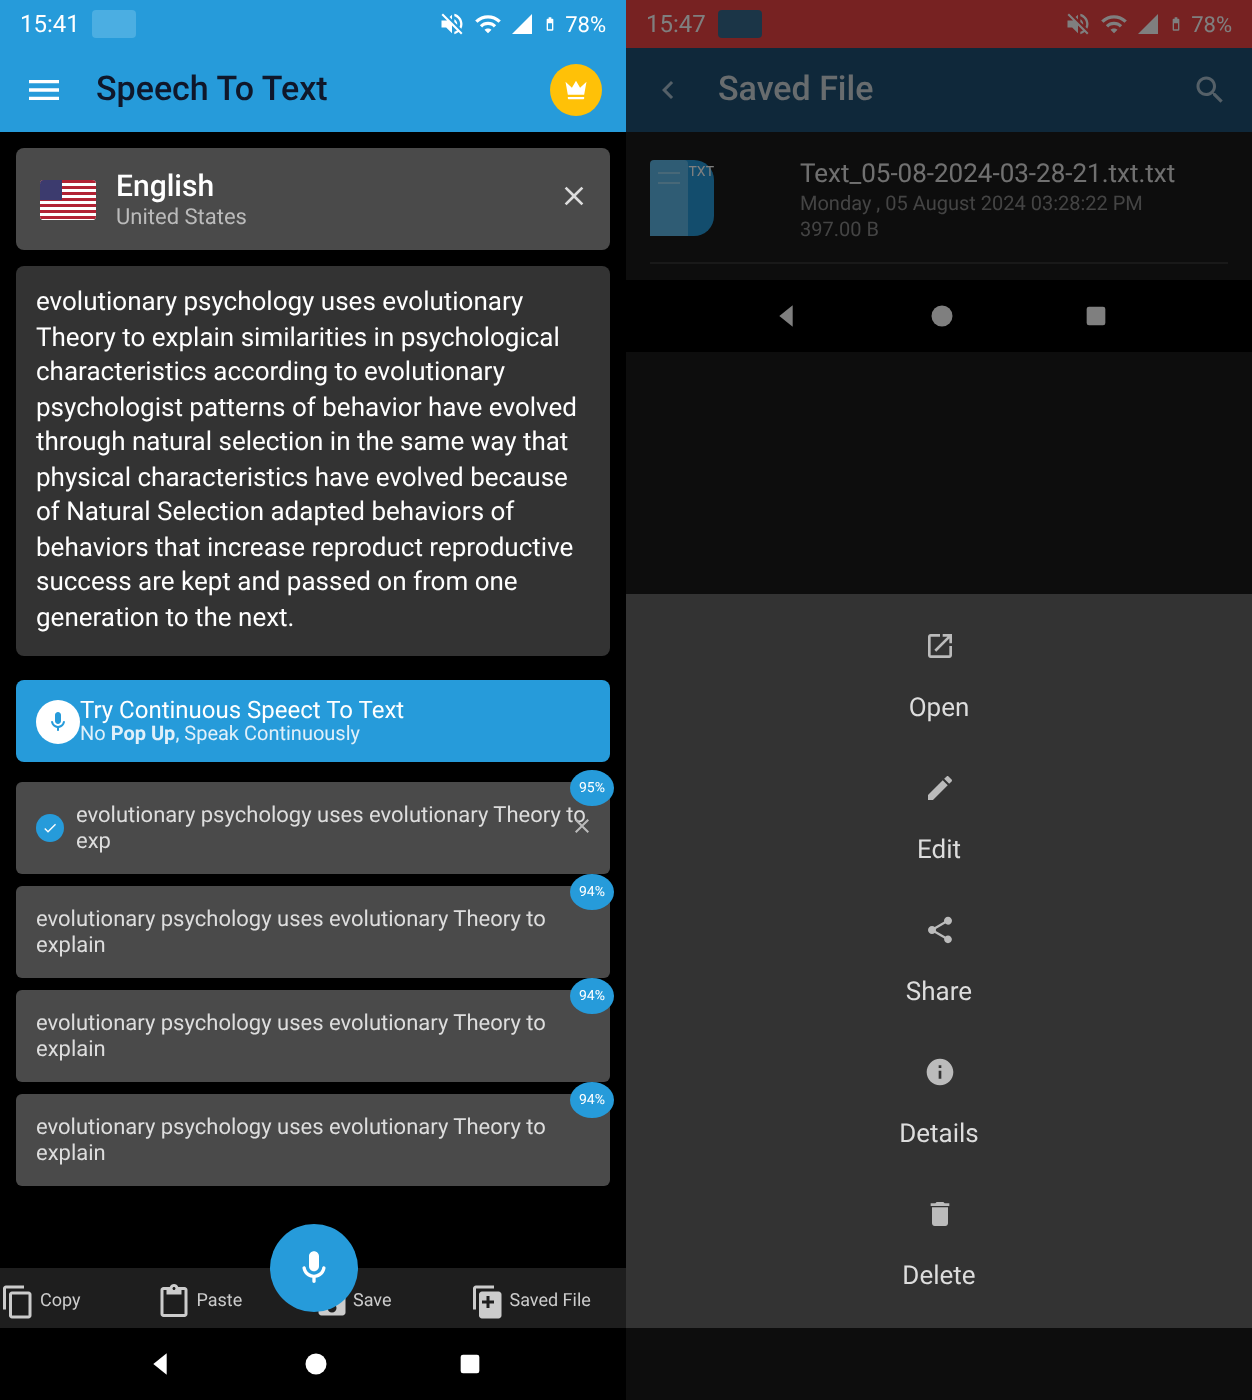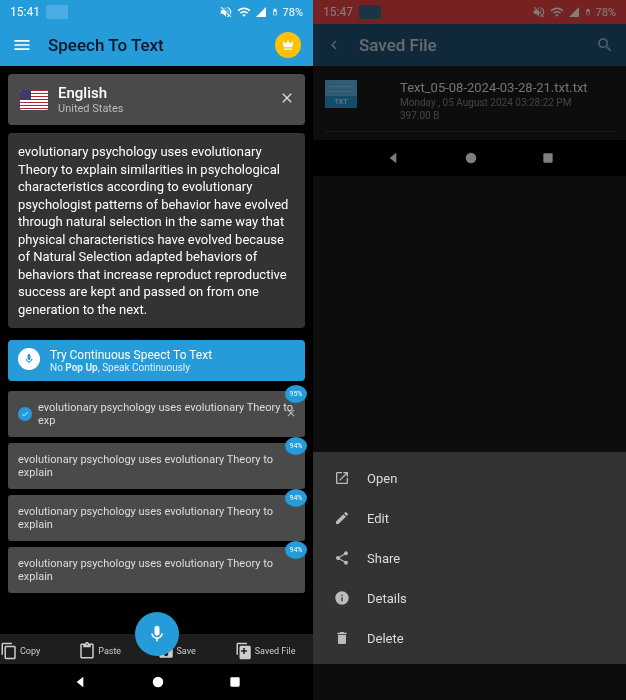--- a/index.html
+++ b/index.html
@@ -32,21 +32,21 @@
 .flag::before { content: ''; position: absolute; inset: 0; background: repeating-linear-gradient(#b22234 0 1.5px, #fff 1.5px 3px); }
 .flag::after { content: ''; position: absolute; top: 0; left: 0; width: 11px; height: 10px; background: #3c3b6e; }
 .lang-text .lang-name { color: #fff; font-size: 15px; font-weight: 500; }
 .lang-text .lang-sub { color: #bbb; font-size: 11px; }
 .lang-close { position: absolute; right: 10px; color: #ddd; }
 
 
 .text-card { margin: 0 8px 8px; background: #333; border-radius: 4px; padding: 10px; color: #fff; font-size: 13px; line-height: 1.35; }
 
 
-.cont-banner { margin: 4px 8px; background: #269bda; border-radius: 4px; padding: 8px 10px; display: flex; gap: 10px; }
+.cont-banner { margin: 4px 8px; background: #269bda; border-radius: 4px; padding: 8px 10px; display: flex; align-items: center; }
 .mic-circle { width: 22px; height: 22px; border-radius: 50%; background: #fff; display: flex; align-items: center; justify-content: center; }
 .cont-text { color: #fff; font-size: 12px; }
 .cont-sub { font-size: 10px; color: #e0f0fa; }
 
 
 .history { margin: 6px 8px 0; display: flex; flex-direction: column; gap: 6px; }
 .hist-item { background: #4a4a4a; border-radius: 3px; padding: 10px; color: #ddd; font-size: 11px; position: relative; display: flex; align-items: center; gap: 6px; }
 .hist-item.selected { background: #4a4a4a; }
 .check-circle { width: 14px; height: 14px; border-radius: 50%; background: #269bda; display: flex; align-items: center; justify-content: center; flex-shrink: 0; }
 .pct-badge { position: absolute; top: -6px; right: -2px; width: 22px; height: 18px; border-radius: 50%; background: #269bda; color: #fff; font-size: 7px; display: flex; align-items: center; justify-content: center; }
@@ -56,35 +56,35 @@
 .bottom-area { margin-top: auto; position: relative; }
 .fab-mic { position: absolute; left: 50%; top: -22px; transform: translateX(-50%); width: 44px; height: 44px; border-radius: 50%; background: #269bda; display: flex; align-items: center; justify-content: center; z-index: 2; }
 .bottom-bar { background: #1e1e1e; display: flex; padding: 8px 0 4px; }
 .bottom-item { flex: 1; display: flex; align-items: center; gap: 2px; color: #ccc; font-size: 9px; }
 
 
 .nav-bar { height: 36px; background: #000; display: flex; justify-content: space-around; align-items: center; padding: 0 40px; }
 
 
 .file-item { margin: 8px 12px; display: flex; gap: 10px; padding: 6px 0 10px; border-bottom: 1px solid #333; }
-.file-icon { width: 32px; height: 28px; background: #269bda; border-radius: 0; display: flex; flex-direction: column; }
+.file-icon { width: 32px; height: 38px; background: #269bda; border-radius: 10px; display: flex; }
 .file-icon-top { flex: 1; background: #5fb8e8; border-radius: 2px 2px 0 0; position: relative; }
 .file-icon-top::before, .file-icon-top::after { content: ''; position: absolute; left: 4px; right: 4px; height: 1px; background: #8fd1f0; }
 .file-icon-top::before { top: 6px; } .file-icon-top::after { top: 11px; }
 .file-icon-label { font-size: 7px; color: #fff; text-align: center; padding: 2px 0; }
 .file-info { color: #ddd; margin-left: 33px; }
 .file-name { font-size: 13px; color: #e0e0e0; }
 .file-meta { font-size: 10px; color: #888; margin-top: 2px; }
 
 
 .dim-overlay { position: absolute; inset: 0; background: rgba(0,0,0,0.5); pointer-events: none; }
 .screen-right .status-bar, .screen-right .app-bar, .screen-right .file-item { position: relative; z-index: 0; }
 
 .context-menu { position: absolute; bottom: 36px; left: 0; right: 0; background: #333; padding: 6px 0; z-index: 3; }
-.ctx-item { display: flex; align-items: center; gap: 16px; padding: 12px 20px; color: #ddd; font-size: 13px; }
+.ctx-item { display: flex; align-items: center; gap: 16px; padding: 12px 20px; color: #ddd; font-size: 13px; flex-direction: column; }
 .ctx-icon { width: 18px; display: flex; justify-content: center; color: #bbb; }
 </style>
 </head>
 <body>
 
 <div class="screen screen-left">
   <div class="status-bar">
     <div class="status-left">
       <span>15:41</span>
       <span class="box"></span>

